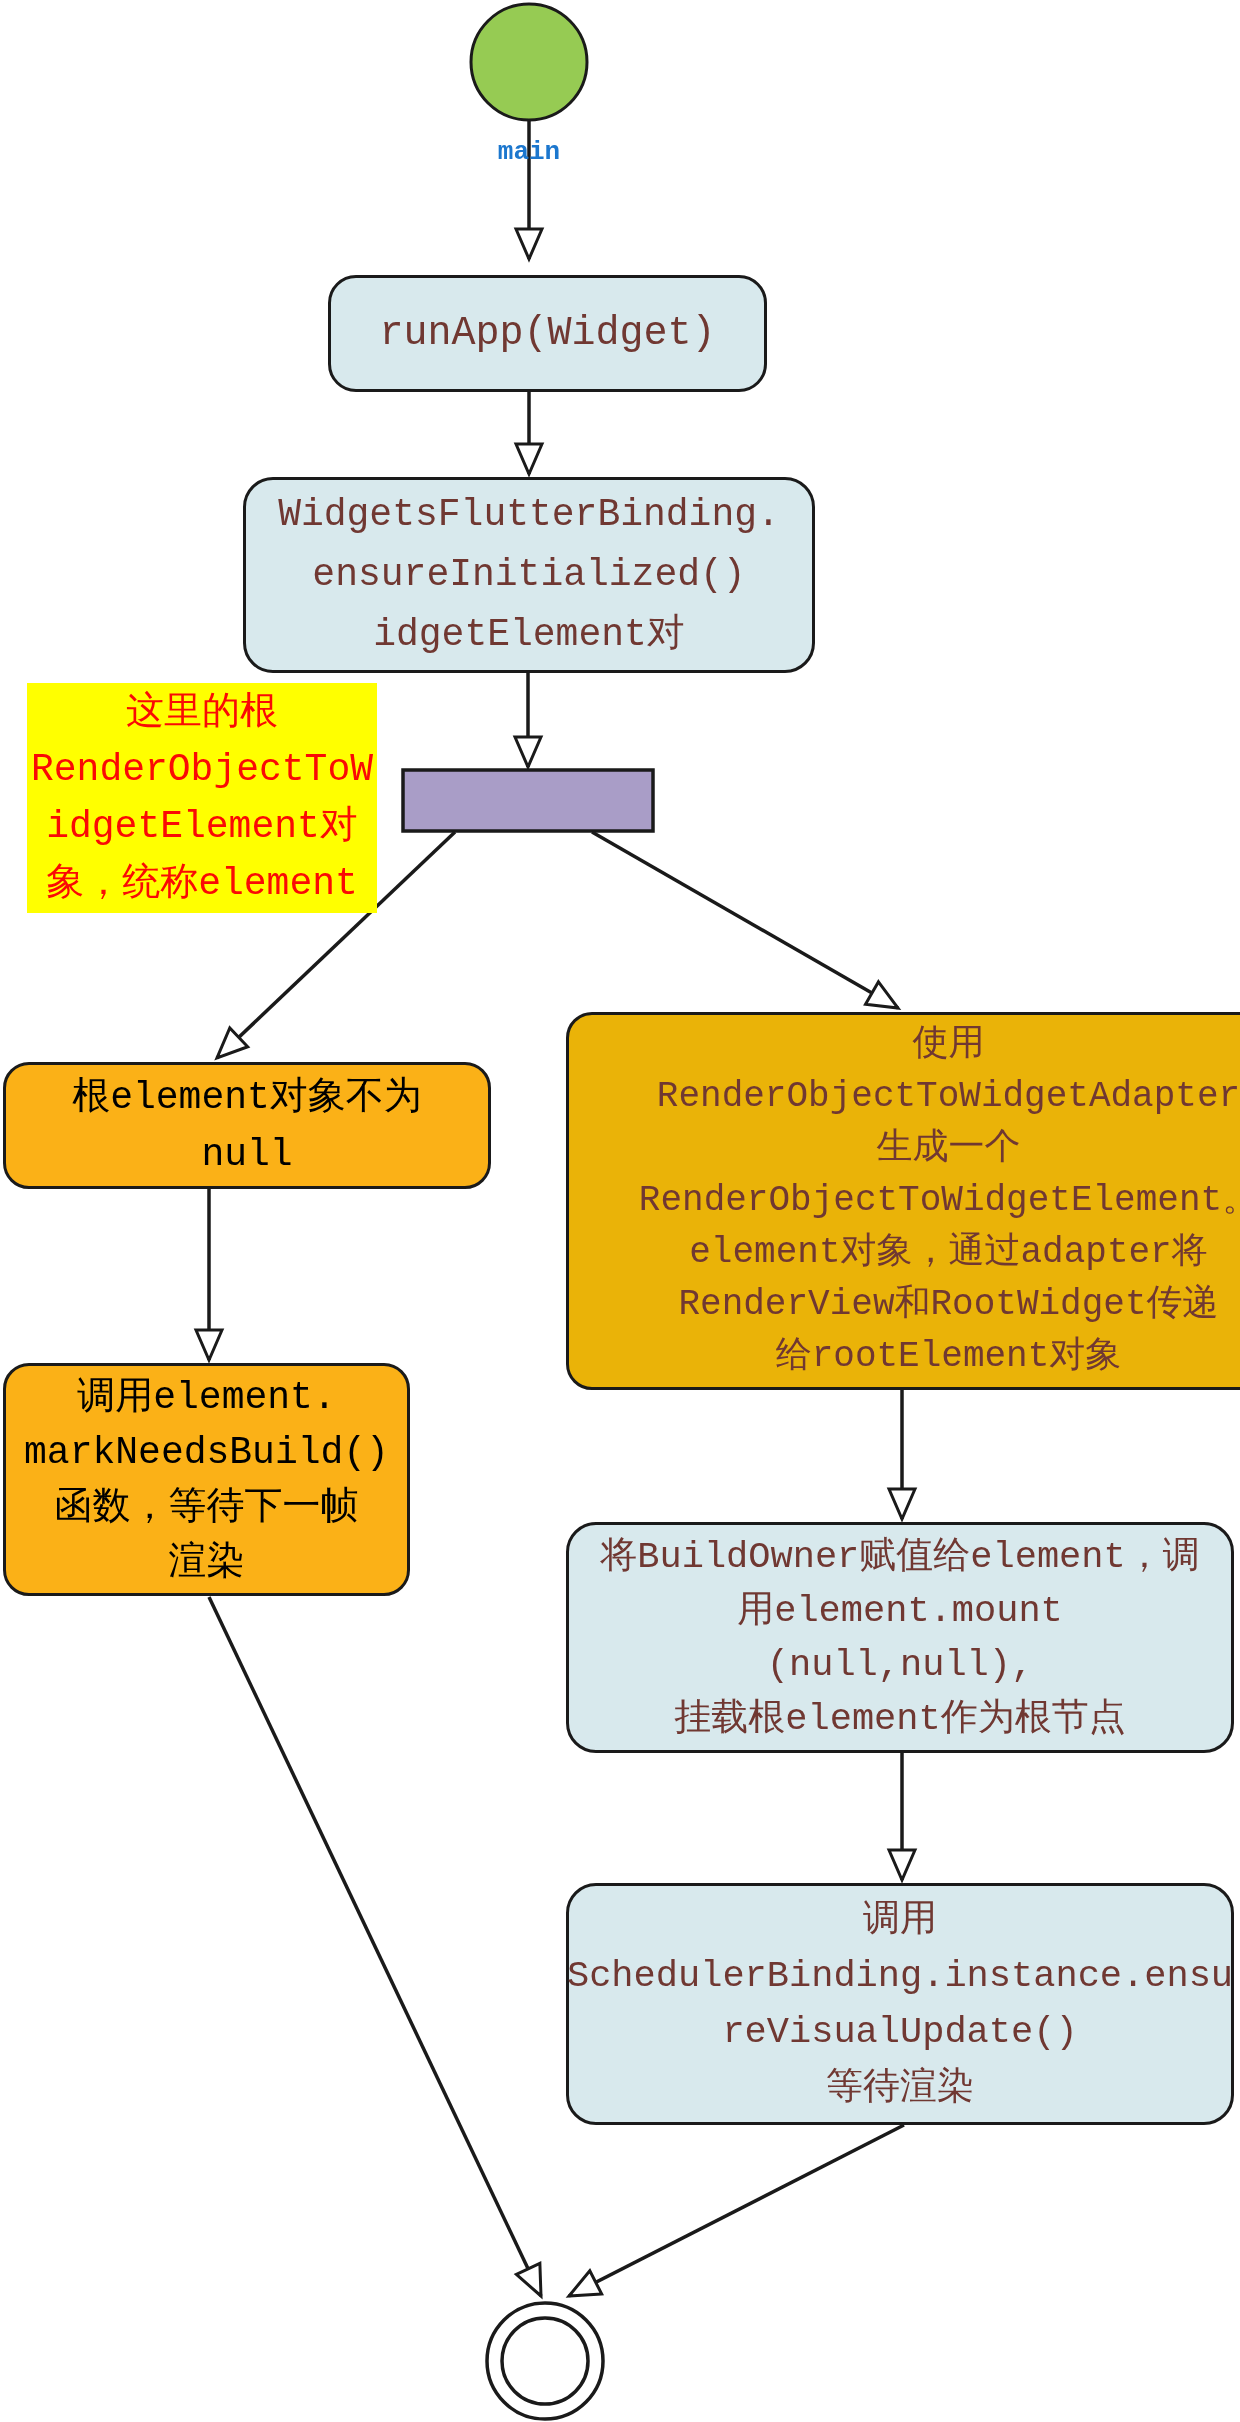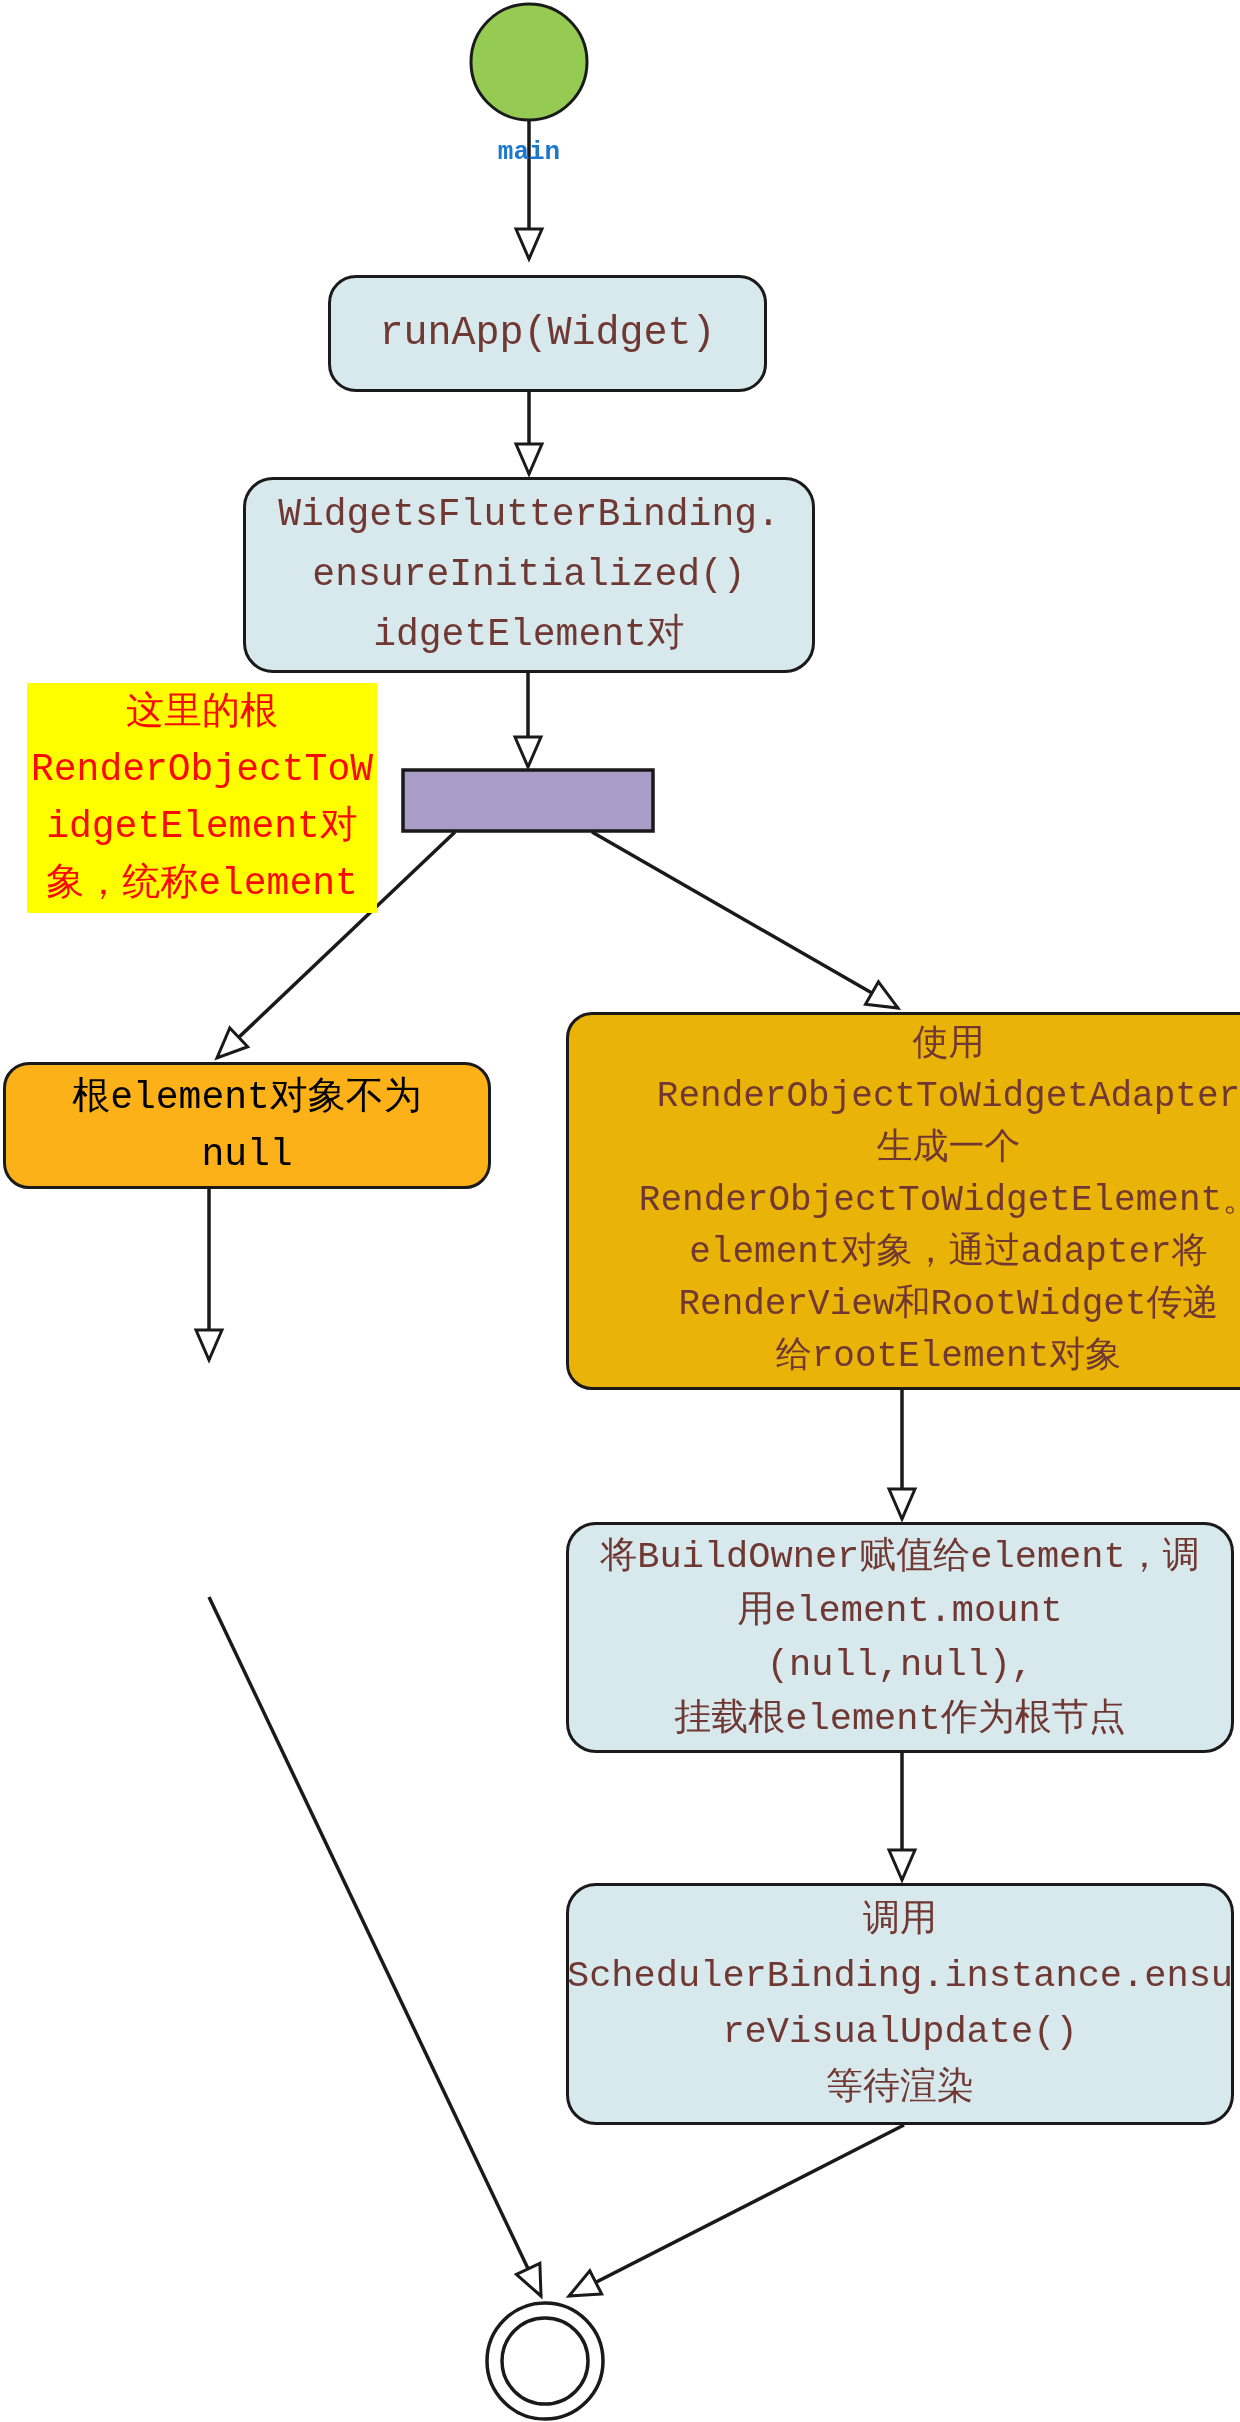--- a/index.html
+++ b/index.html
@@ -99,20 +99,24 @@
 idgetElement对</div>
 
   <div class="node note" style="left: 3px; top: 683px; width: 350px; height: 230px; background-color: rgb(255, 255, 0); color: rgb(250, 10, 5);">这里的根
 RenderObjectToW
 idgetElement对
 象，统称element</div>
 
   <div class="node condition" style="left: 3px; top: 1062px; width: 488px; height: 127px; background-color: rgb(251, 177, 23); color: rgb(0, 0, 0);">根element对象不为
 null</div>
 
+  <div class="node condition" style="left: 3px; top: 1363px; width: 407px; height: 233px; line-height: 55px; background-color: rgb(251, 177, 23); color: rgb(0, 0, 0);">调用element.
+markNeedsBuild()
+函数，等待下一帧
+渲染</div>
 
   <div class="node activity" style="left: 566px; top: 1012px; width: 765px; height: 378px; font-size: 36px; line-height: 52px; background-color: #eab308; color: rgb(112, 56, 50); border-radius: 26px;">使用
 RenderObjectToWidgetAdapter
 生成一个
 RenderObjectToWidgetElement。
 element对象，通过adapter将
 RenderView和RootWidget传递
 给rootElement对象</div>
 
   <div class="node activity" style="left: 566px; top: 1522px; width: 668px; height: 231px; line-height: 54px; background-color: rgb(216, 233, 237); color: rgb(112, 56, 50);">将BuildOwner赋值给element，调

